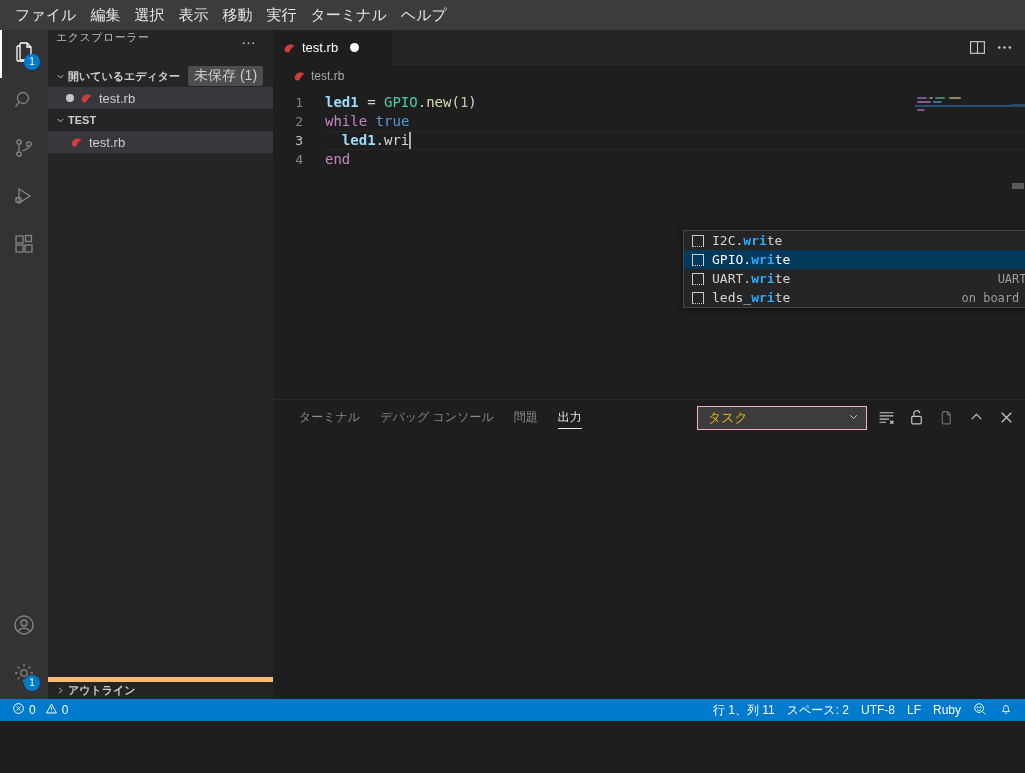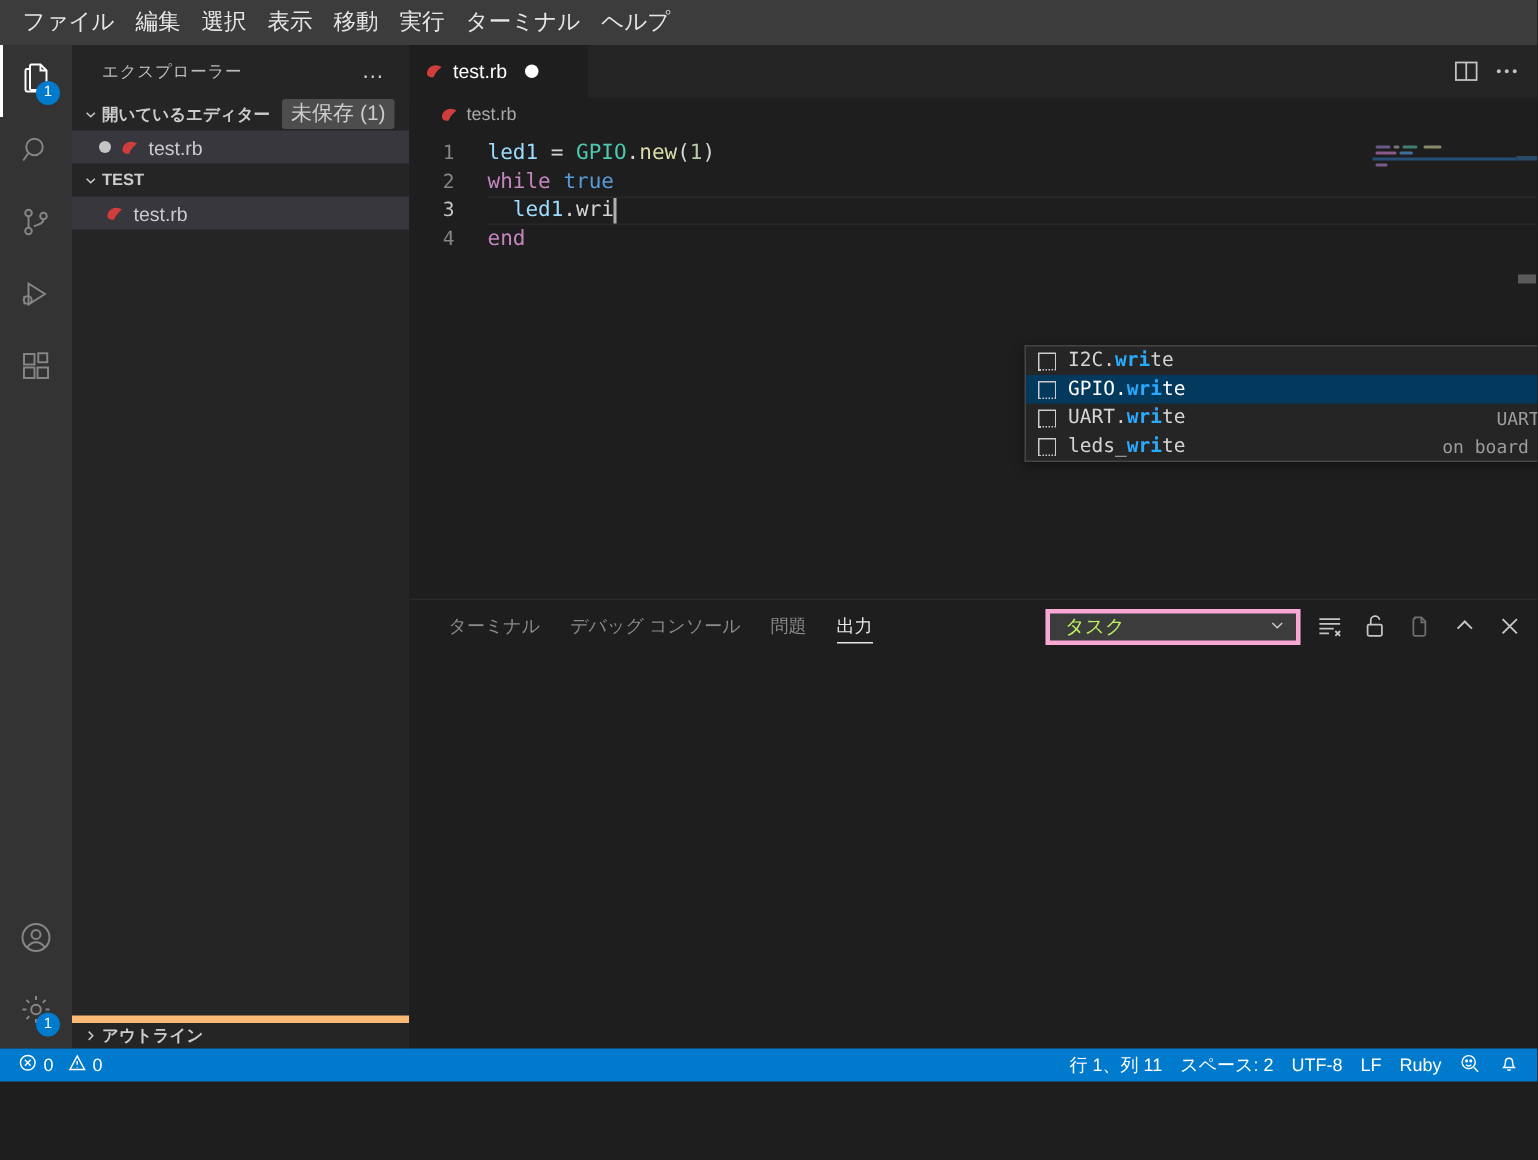--- a/index.html
+++ b/index.html
@@ -45,22 +45,22 @@
     display: flex; align-items: center; justify-content: center; padding: 0 4px;
     font-family: "Liberation Sans", sans-serif; line-height: 1;
   }
 
   
   .sidebar {
     width: 225px; background: #252526; display: flex; flex-direction: column;
     flex: 0 0 225px; min-height: 0;
   }
   .sidebar-header {
-    height: 35px; display: flex; align-items: center; justify-content: space-between;
-    padding: 0 8px 0 20px; flex: 0 0 35px;
+    height: 35px; display: flex; justify-content: space-between;
+    padding: 0 8px 0 8px; flex: 0 0 35px;
   }
   .sidebar-title { font-size: 11px; letter-spacing: .5px; color: #bbbbbb; }
   .sidebar-actions { color: #cccccc; font-size: 15px; letter-spacing: 1px; cursor: pointer; padding-right: 8px;}
   .sidebar-body { flex: 1 1 auto; overflow: hidden; display: flex; flex-direction: column; }
 
   .section-header {
     height: 22px; display: flex; align-items: center; padding-left: 4px;
     font-size: 11px; font-weight: bold; color: #cccccc; cursor: pointer;
   }
   .chev { width: 16px; height: 16px; display: inline-flex; align-items: center; justify-content: center; color:#cccccc;}
@@ -120,21 +120,21 @@
   .code-line { height: 19px; display: flex; align-items: center; position: relative; }
   .code-line.current { }
   .code-line.current .code-text-area { border-top: 1px solid #282828; border-bottom: 1px solid #282828; }
   .ln {
     width: 52px; text-align: right; padding-right: 22px; color: #858585;
     font-size: 13px; flex: 0 0 52px; font-family: "DejaVu Sans Mono", monospace;
   }
   .ln.active { color: #c6c6c6; }
   .code-text-area { flex: 1 1 auto; height: 19px; display: flex; align-items: center; padding-left: 0; box-sizing: border-box; }
   .code-text { white-space: pre; }
-  .tok-var { color: #9cdcfe; }
+  .tok-var { color: #9cdcfe; font-weight: bold; }
   .tok-plain { color: #d4d4d4; }
   .tok-class { color: #4ec9b0; }
   .tok-fn { color: #dcdcaa; }
   .tok-kw { color: #c586c0; }
   .tok-const { color: #569cd6; }
   .tok-num { color: #b5cea8; }
   .tok-punc { color: #d4d4d4; }
   .indent-guide { color: #404040; }
   .caret {
     display: inline-block; width: 2px; height: 17px; background: #aeafad;
@@ -191,22 +191,22 @@
     font-size: 12px; color: #8a8a8a; padding: 0 10px; height: 35px;
     display: flex; align-items: center; cursor: pointer; position: relative;
     white-space: nowrap;
   }
   .panel-tab.active { color: #e7e7e7; }
   .panel-tab.active::after {
     content: ""; position: absolute; left: 10px; right: 10px; bottom: 6px; height: 1px; background: #e7e7e7;
   }
   .panel-right { margin-left: auto; display: flex; align-items: center; gap: 8px; }
   .panel-select {
-    width: 170px; height: 24px; background: #3c3c3c; border: 3px solid #f9a8d4;
-    color: #bef264; font-size: 13px; display: flex; align-items: center;
+    width: 170px; height: 24px; background: #3c3c3c; border: 1px solid #f9a8d4;
+    color: #eab308; font-size: 13px; display: flex; align-items: center;
     padding: 0 6px 0 10px; cursor: pointer;
   }
   .panel-select .sel-caret { margin-left: auto; color: #cccccc; }
   .panel-icon { width: 22px; height: 22px; display: flex; align-items: center; justify-content: center; color: #c5c5c5; cursor: pointer; }
   .panel-body { flex: 1 1 auto; background: #1e1e1e; }
 
   
   .statusbar {
     height: 22px; flex: 0 0 22px; background: #007acc; display: flex; align-items: center;
     color: #ffffff; font-size: 12px; padding: 0 6px;

